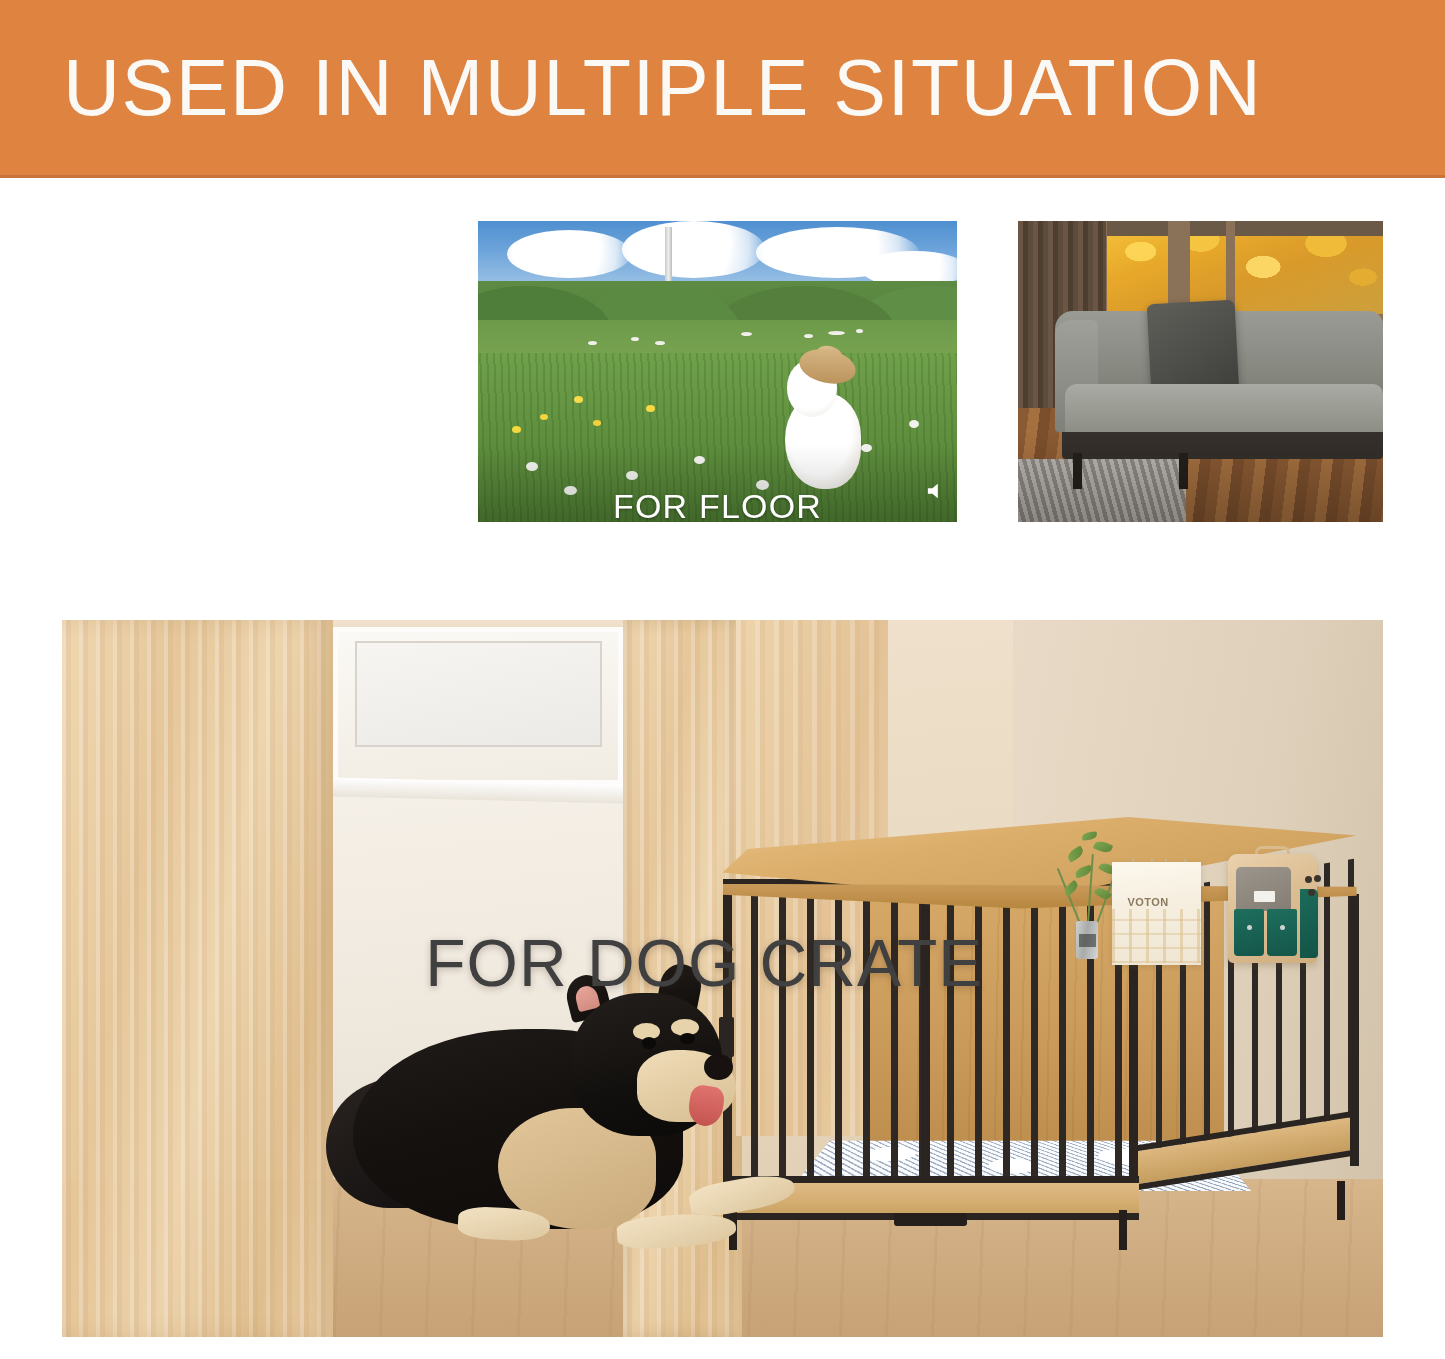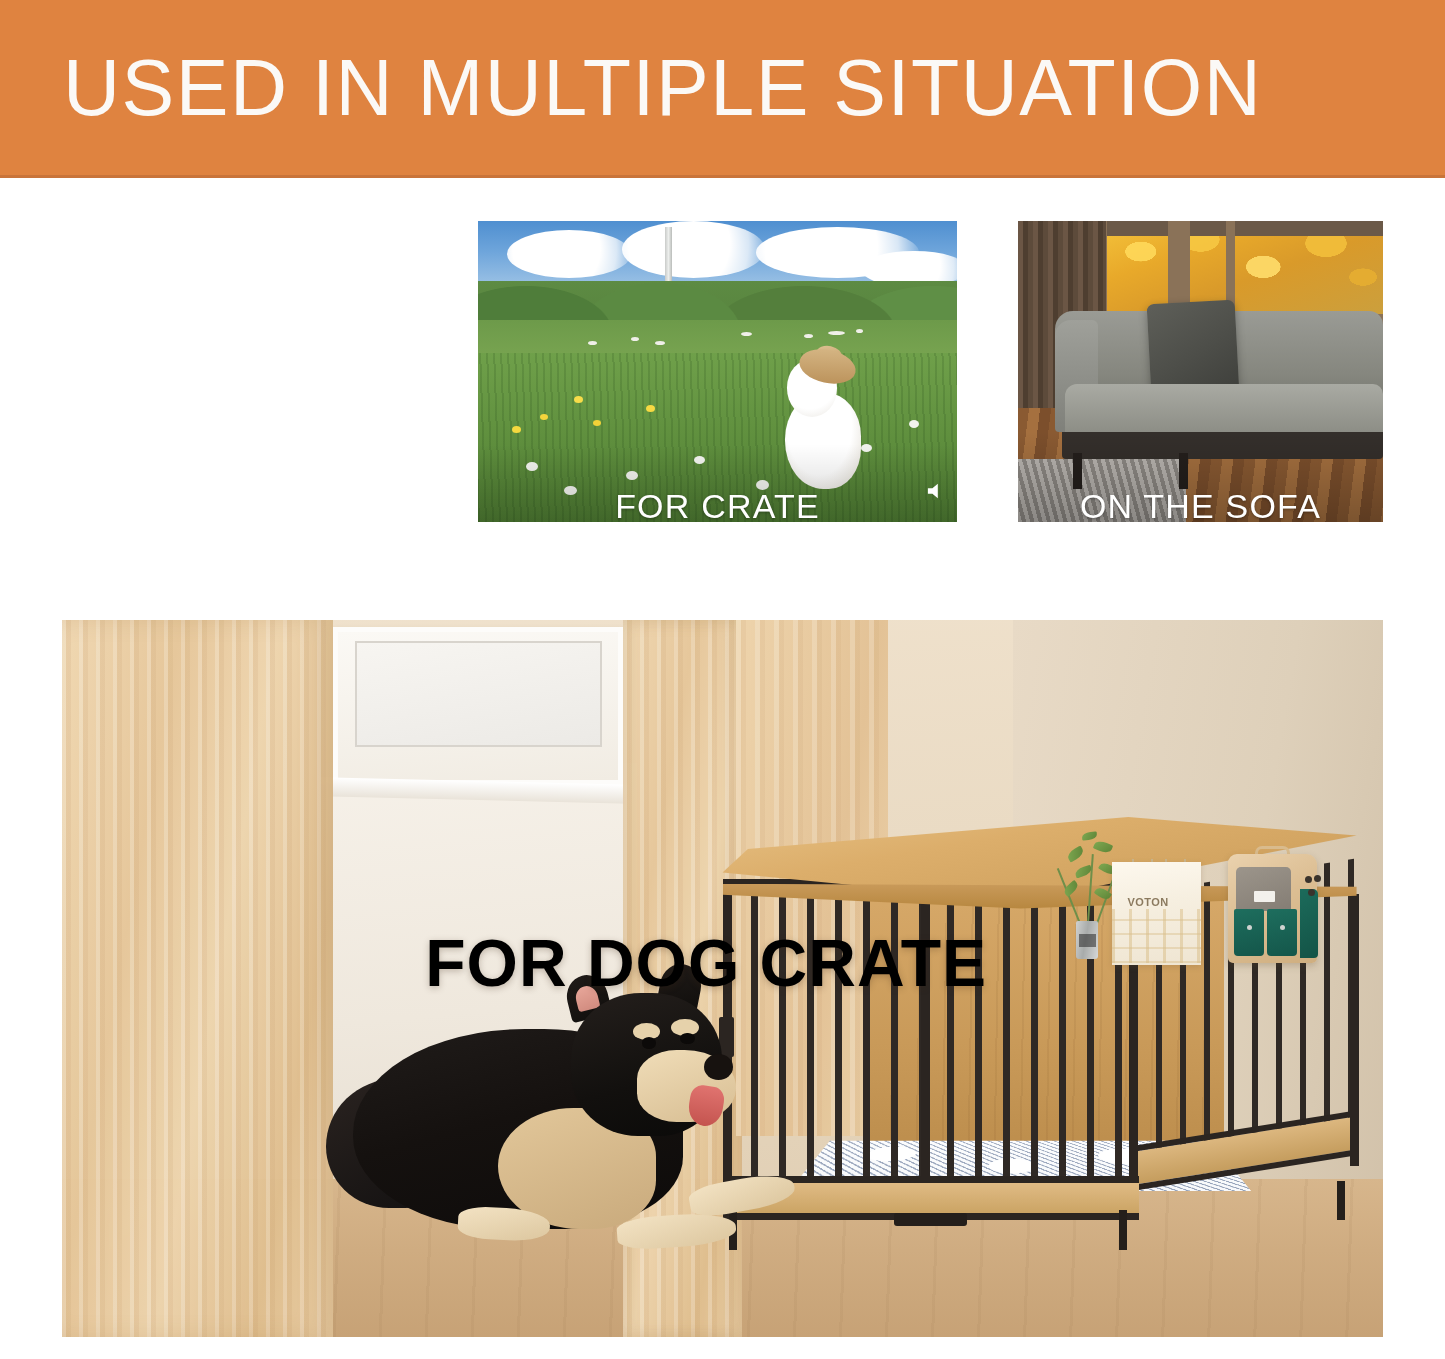--- a/index.html
+++ b/index.html
@@ -445,22 +445,22 @@
   }
   .dog-paw{
     position:absolute;height:4.4%;
     background:linear-gradient(165deg,#f3e3c4,#dcc69e);
     border-radius:34% 48% 44% 34%;
   }
 
   
   #hero-caption{
     position:absolute;left:27.5%;top:42.5%;
-    font-size:66px;font-weight:700;letter-spacing:1px;
-    color:#000000;white-space:nowrap;z-index:60;
+    font-size:66px;font-weight:400;letter-spacing:1px;
+    color:#404040;white-space:nowrap;z-index:60;
     text-shadow:0 2px 7px rgba(60,40,20,.28);
   }
 </style>
 </head>
 <body>
 
 <div class="banner">
   <div class="banner-title">USED IN MULTIPLE SITUATION</div>
 </div>
 
@@ -499,21 +499,21 @@
       <div class="flower" style="left:90%;top:66%;width:10px;height:8px;background:#f2f3ee;"></div>
       <div class="dog-travel-body"></div>
       <div class="dog-travel-head"></div>
       <div class="dog-travel-hat-top"></div>
       <div class="dog-travel-hat"></div>
       <svg class="mute-icon" viewBox="0 0 24 20">
         <polygon points="3,7 8,7 14,2 14,18 8,13 3,13" fill="#ffffff"></polygon>
       </svg>
       <div style="position:absolute;left:0;bottom:0;width:100%;height:26%;background:linear-gradient(180deg,rgba(0,0,0,0),rgba(0,0,0,.18));"></div>
     </div>
-    <div class="thumb-label">FOR CRATE</div>
+    <div class="thumb-label">FOR FLOOR</div>
   </div>
 
   <div class="thumb" id="thumb-sofa">
     <div class="scene">
       <div style="position:absolute;inset:0;background:#5b4a3a;"></div>
       <div class="sofa-window"></div>
       <div class="sofa-window-leaves"></div>
       <div class="sofa-upperwall"></div>
       <div class="sofa-mullion" style="left:22%;top:0;width:2.5%;height:34%;"></div>
       <div class="sofa-mullion" style="left:41%;top:0;width:6%;height:34%;"></div>
@@ -524,21 +524,20 @@
       <div class="sofa-rug"></div>
       <div class="sofa-back"></div>
       <div class="sofa-arm"></div>
       <div class="sofa-pillow"></div>
       <div class="sofa-seat"></div>
       <div class="sofa-base"></div>
       <div class="sofa-leg" style="left:15%;"></div>
       <div class="sofa-leg" style="left:44%;"></div>
       <div style="position:absolute;left:0;bottom:0;width:100%;height:30%;background:linear-gradient(180deg,rgba(0,0,0,0),rgba(0,0,0,.25));"></div>
     </div>
-    <div class="thumb-label">ON THE SOFA</div>
   </div>
 </div>
 
 <div id="hero">
   <div class="hero-wall"></div>
   <div class="hero-wall-right"></div>
   <div class="hero-wall-white"></div>
   <div class="hero-floor"></div>
   <div class="hero-baseboard"></div>
 

